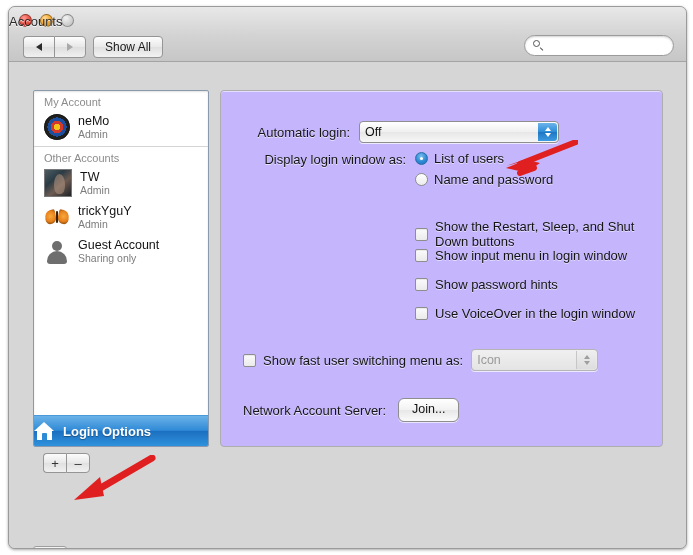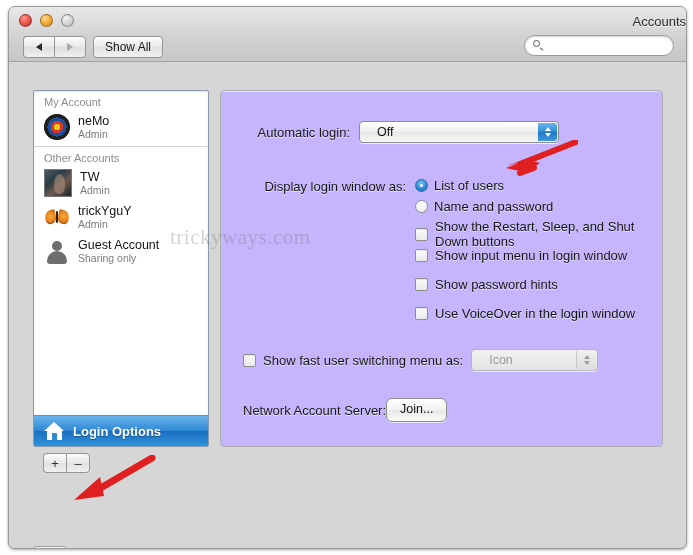--- a/index.html
+++ b/index.html
@@ -64,21 +64,21 @@
     background: radial-gradient(circle at 35% 28%, #ffd89a 0%, #f5ae38 45%, #cd8318 100%);
   }
   .light.zoom {
     background: radial-gradient(circle at 35% 28%, #f2f2f2 0%, #d8d8d8 45%, #b9b9b9 100%);
   }
   .win-title {
     position: absolute;
     left: 0;
     right: 0;
     top: 7px;
-    text-align: right;
+    text-align: left;
     font-size: 13px;
     color: #2a2a2a;
     text-shadow: 0 1px 0 rgba(255,255,255,0.75);
   }
 
   
   .navgroup {
     position: absolute;
     left: 14px;
     top: 29px;
@@ -294,21 +294,20 @@
   .loginopts {
     position: absolute;
     left: 0;
     bottom: 0;
     width: 100%;
     height: 31px;
     background: linear-gradient(to bottom, #6ab2e8 0%, #2f8ad6 48%, #1c6fc0 50%, #2f92dd 100%);
     border-top: 1px solid #4b9ad8;
     display: flex;
     align-items: center;
-    padding-left: 10px;
     box-sizing: border-box;
   }
   .house {
     width: 21px; height: 20px;
     position: relative;
     flex: none;
     margin-right: 8px;
   }
   .house .roof {
     position: absolute;
@@ -386,21 +385,21 @@
 
   
   .popup {
     height: 22px;
     border-radius: 4px;
     border: 1px solid #8e8e8e;
     background: linear-gradient(to bottom, #ffffff 0%, #f0f0f0 48%, #e6e6e6 50%, #f7f7f7 100%);
     position: relative;
     display: flex;
     align-items: center;
-    padding-left: 17px;
+    padding-left: 5px;
     box-sizing: border-box;
     font-size: 12.5px;
     color: #111;
     box-shadow: 0 1px 0 rgba(255,255,255,0.7);
   }
   .popup .arrows {
     position: absolute;
     right: 1px;
     top: 1px;
     bottom: 1px;
@@ -639,21 +638,21 @@
           <span class="flabel" style="width:107px; text-align:right; margin-right:9px;">Automatic login:</span>
           <span class="popup" style="width:200px;">
             <span>Off</span>
             <span class="arrows">
                 <i class="up"></i>
                 <i class="dn"></i>
               </span>
           </span>
         </div>
 
-        <div class="row" style="left:22px; top:60px; align-items:flex-start;margin-top:27px;">
+        <div class="row" style="left:22px; top:60px; align-items:flex-start;">
           <span class="flabel" style="width:163px; text-align:right; margin-right:9px; padding-top:1px;">Display login window as:</span>
           <span style="display:block;">
             <span class="radio" style="display:flex;">
               <span class="rdo on"></span>
               <span class="rlabel">List of users</span>
             </span>
             <span class="radio" style="display:flex; margin-bottom:0;">
               <span class="rdo"></span>
               <span class="rlabel">Name and password</span>
             </span>
@@ -685,35 +684,34 @@
           <span class="popup disabled" style="width:127px;">
             <span>Icon</span>
             <span class="arrows">
                 <i class="up"></i>
                 <i class="dn"></i>
               </span>
           </span>
         </div>
 
         <div class="row" style="left:22px; top:307px;">
-          <span class="flabel" style="">Network Account Server:</span>
+          <span class="flabel" style="margin-right:12px;">Network Account Server:</span>
           <span class="pbtn">Join...</span>
         </div>
       </div>
 
       <div class="lockarea">
         <span class="padlock">
           
         </span>
 
       </div>
 
     </div>
 
-    <div class="watermark">trickyways.com</div>
   </div>
 
   <svg class="arrow arrow-login" width="78" height="36" viewBox="0 0 78 36">
     <path d="M76 2 L28 20 L40 23 L30 30 L22 25 L24 21 L6 26 Z" fill="#e02020"></path>
     <path d="M76 2 L20 24 L34 28 L20 33" fill="none" stroke="#e02020" stroke-width="6" stroke-linejoin="round" stroke-linecap="round"></path>
     <path d="M6 28 L30 18 L28 33 Z" fill="#e02020"></path>
   </svg>
 
   <svg class="arrow arrow-lock" width="92" height="48" viewBox="0 0 92 48">
     <path d="M86 3 L26 38" fill="none" stroke="#e02020" stroke-width="7" stroke-linecap="round"></path>

